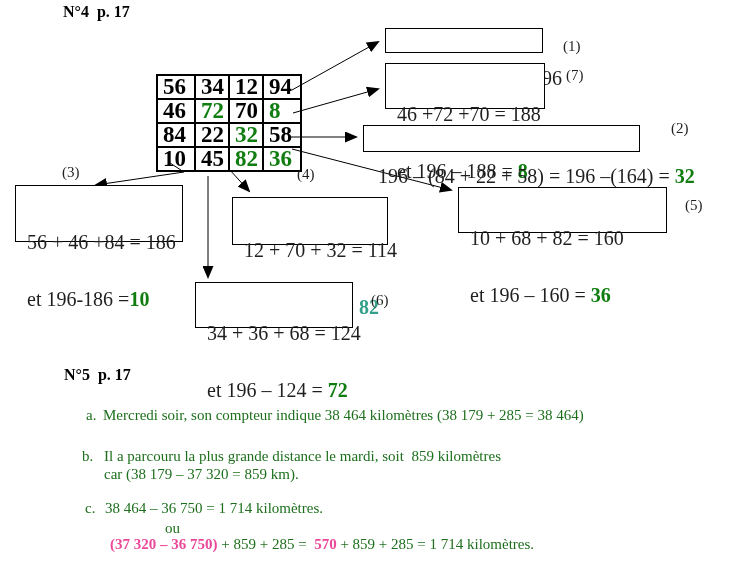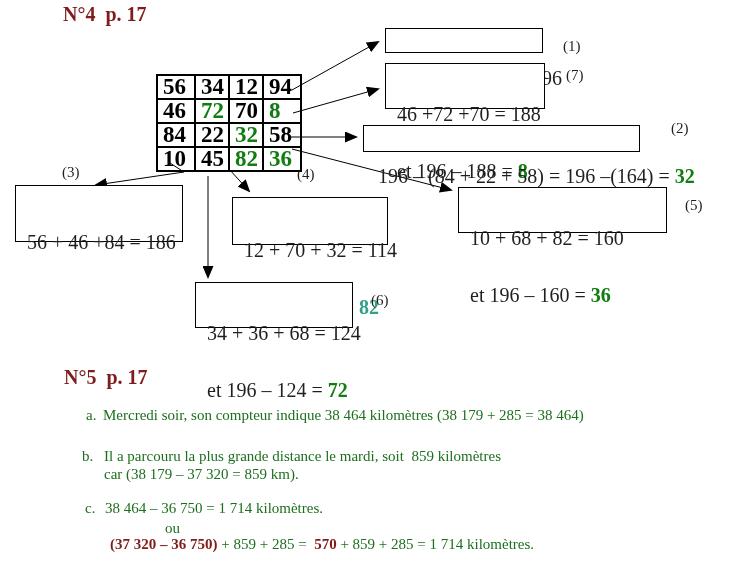--- a/index.html
+++ b/index.html
@@ -1,21 +1,21 @@
 <!DOCTYPE html>
 <html><head>
 <meta charset="utf-8">
 <style>
   html,body{margin:0;padding:0;background:#ffffff;}
   .page{
     position:relative;width:732px;height:570px;background:#ffffff;
     font-family:"Liberation Serif", serif;color:#1a1a1a;overflow:hidden;
   }
   .abs{position:absolute;white-space:pre;}
-  .ex-title{font-weight:bold;font-size:20px;color:#7f1d1d;}
+  .ex-title{font-weight:bold;font-size:16px;color:#000000;}
   
   .grid{position:absolute;left:156px;top:74px;border-collapse:collapse;}
   .grid td{
     border:2px solid #000;width:27px;height:22px;padding:0 0 0 5px;
     font-weight:bold;font-size:23px;line-height:20px;color:#000;
     font-family:"Liberation Serif", serif;vertical-align:middle;
   }
   .grid td.c0{width:31px;}
   .grid td.c3{width:31px;margin-top:20px;}
   td.g span{color:#0f7d0f;}
@@ -24,21 +24,21 @@
     position:absolute;border:1px solid #000;background:#fff;box-sizing:border-box;
     font-size:20px;line-height:19px;color:#1f1f1f;padding:3px 4px 0 11px;white-space:pre;
   }
   .res{font-weight:bold;color:#0f7d0f;}
   .res.sea{color:#35a08a;}
   .plabel{position:absolute;font-size:15px;color:#1f1f1f;white-space:pre;}
   
   svg.arrows{position:absolute;left:0;top:0;pointer-events:none;}
   
   .ans{font-size:15px;color:#1d6f1d;line-height:18px;}
-  .ans b{color:#7f1d1d;}
+  .ans b{color:#ec4899;}
 </style>
 </head>
 <body>
 
 <div class="page">
 
   <div class="abs ex-title" style="left:63px;top:3px;">N°4  p. 17</div>
 
   <svg class="arrows" width="732" height="570" viewBox="0 0 732 570">
     <defs>
@@ -95,20 +95,21 @@
   </div>
   <div class="plabel" style="left:566px;top:67px;">(7)</div>
 
   <div class="cbox" style="left:363px;top:125px;width:277px;height:27px;padding-left:14px;">
     <div><span>196 – (84 + 22 + 58) = 196 –(164) = </span><span class="res">32</span></div>
   </div>
   <div class="plabel" style="left:671px;top:120px;">(2)</div>
 
   <div class="cbox" style="left:15px;top:185px;width:168px;height:57px;padding-top:9px;">
     <div>56 + 46 +84 = 186</div>
+    <div><span>et 196-186 =</span><span class="res">10</span></div>
   </div>
   <div class="plabel" style="left:62px;top:164px;">(3)</div>
 
   <div class="cbox" style="left:232px;top:197px;width:156px;height:48px;padding-top:5px;">
     <div>12 + 70 + 32 = 114</div>
     <div><span>et 196 –114 = </span><span class="res sea">82</span></div>
   </div>
   <div class="plabel" style="left:297px;top:166px;">(4)</div>
 
   <div class="cbox" style="left:458px;top:187px;width:209px;height:46px;">

